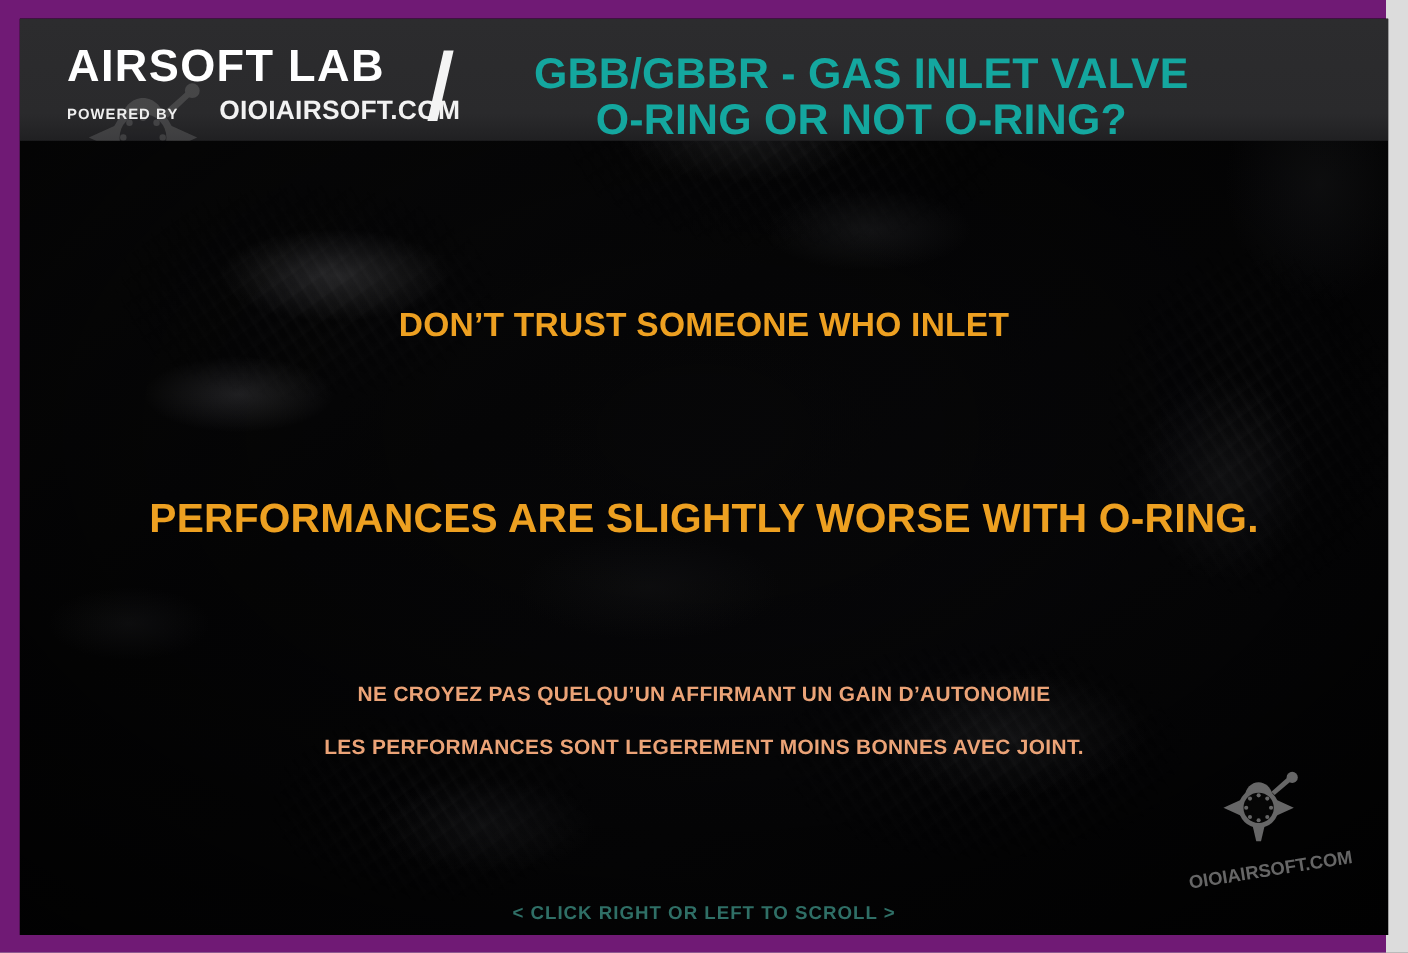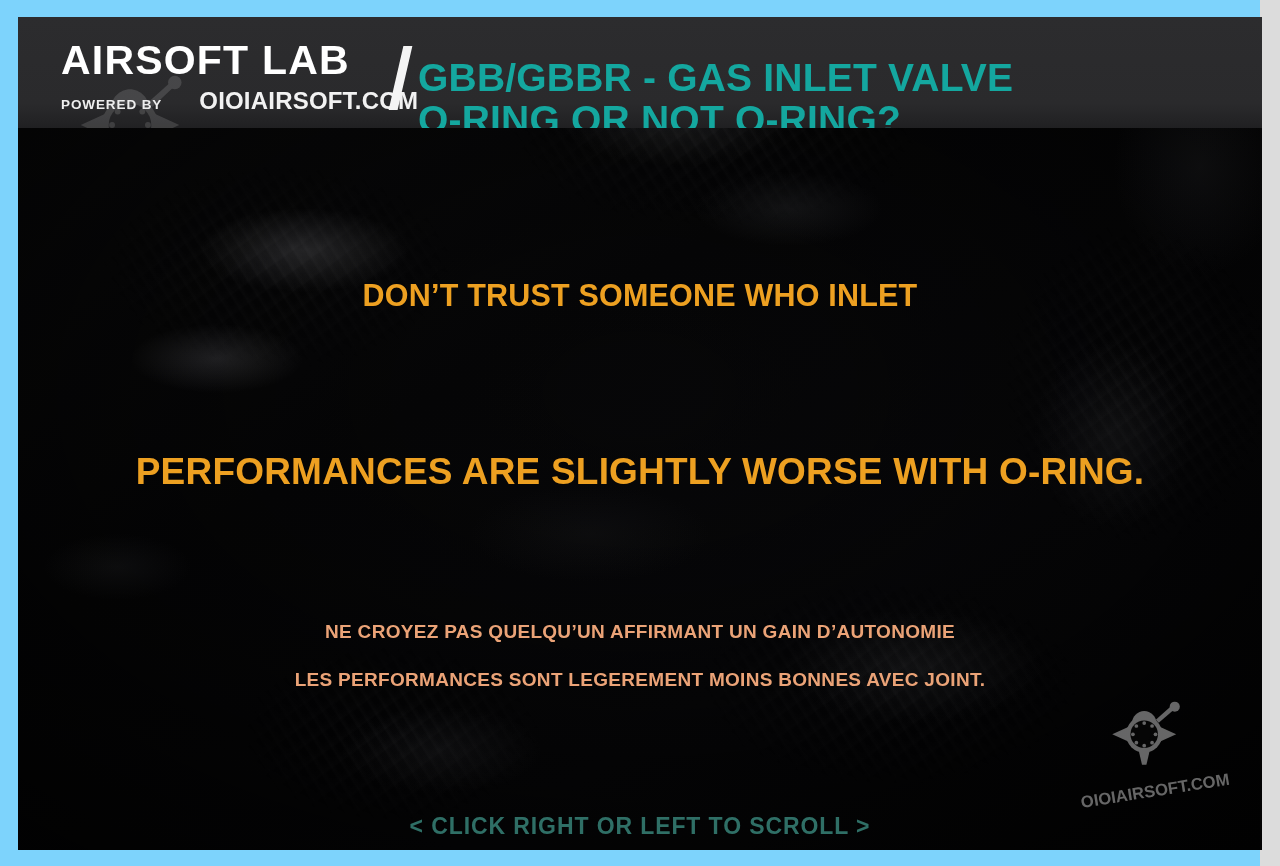--- a/index.html
+++ b/index.html
@@ -11,21 +11,21 @@
     background: #dcdcdc;
     font-family: "Liberation Sans", sans-serif;
     overflow: hidden;
   }
 
   
   #slide-frame {
     position: absolute;
     left: 0; top: 0;
     width: 1260px; height: 866px;
-    background: #7dd3fc;
+    background: #701a75;
   }
 
   
   #slide-canvas {
     position: absolute;
     left: 18px;
     top: 17px;
     width: 1244px;
     height: 833px;
     background: #050505;
@@ -151,23 +151,23 @@
     width: 9px;
     height: 64px;
     background: #f4f4f4;
     transform: skewX(-13deg);
   }
 
   
   #header-title {
     position: absolute;
     left: 400px;
-    top: 40px;
+    top: 30px;
     width: 730px;
-    text-align: left;
+    text-align: center;
     color: #14a79f;
     font-size: 39px;
     font-weight: 700;
     line-height: 1.07;
     letter-spacing: 0.2px;
     white-space: nowrap;
   }
   #header-title .line2 { display: block; }
 
   
@@ -233,21 +233,21 @@
   #corner-watermark svg { width:100%; height:100%; display:block; }
 
   
   #footer-hint {
     position: absolute;
     left: 0;
     bottom: 10px;
     width: 1244px;
     text-align: center;
     color: #2f6f66;
-    font-size: 23px;
+    font-size: 17px;
     font-weight: 700;
     letter-spacing: 0.9px;
     white-space: nowrap;
   }
 </style>
 </head>
 <body>
 
 <div id="slide-frame">
 

